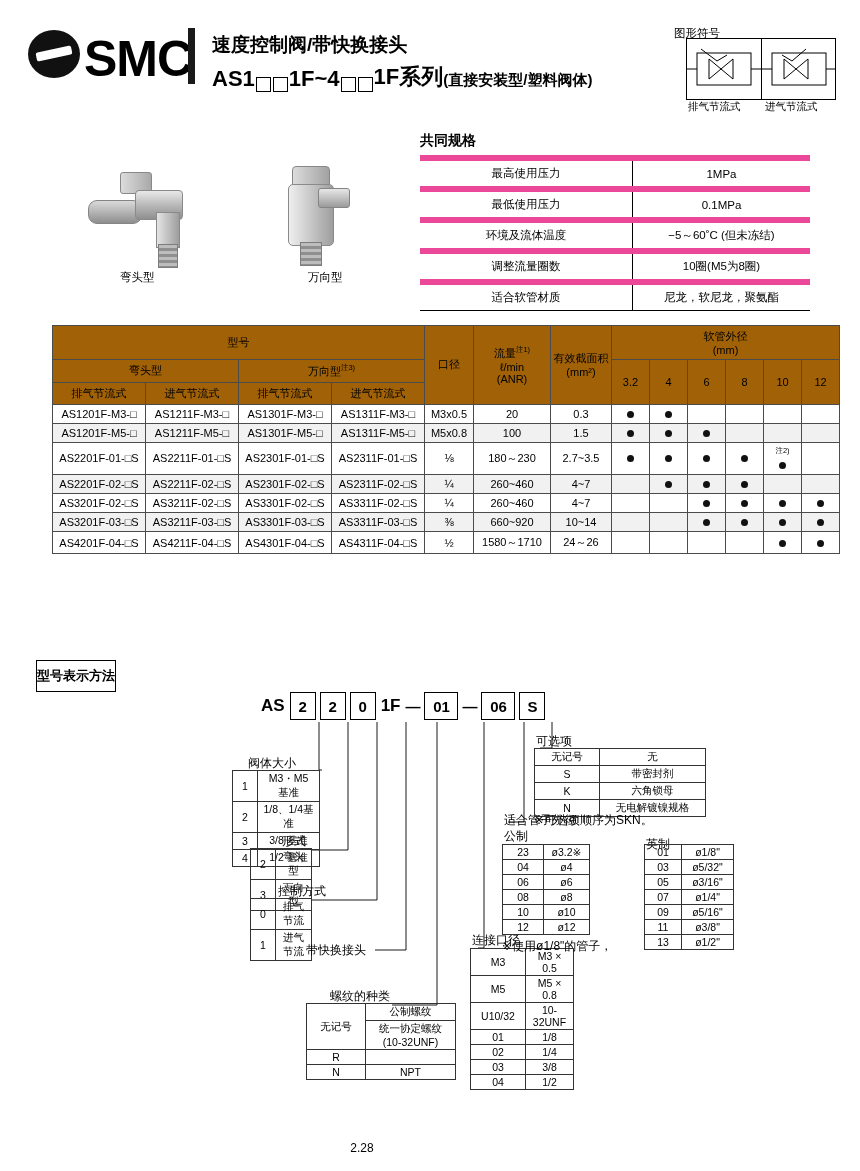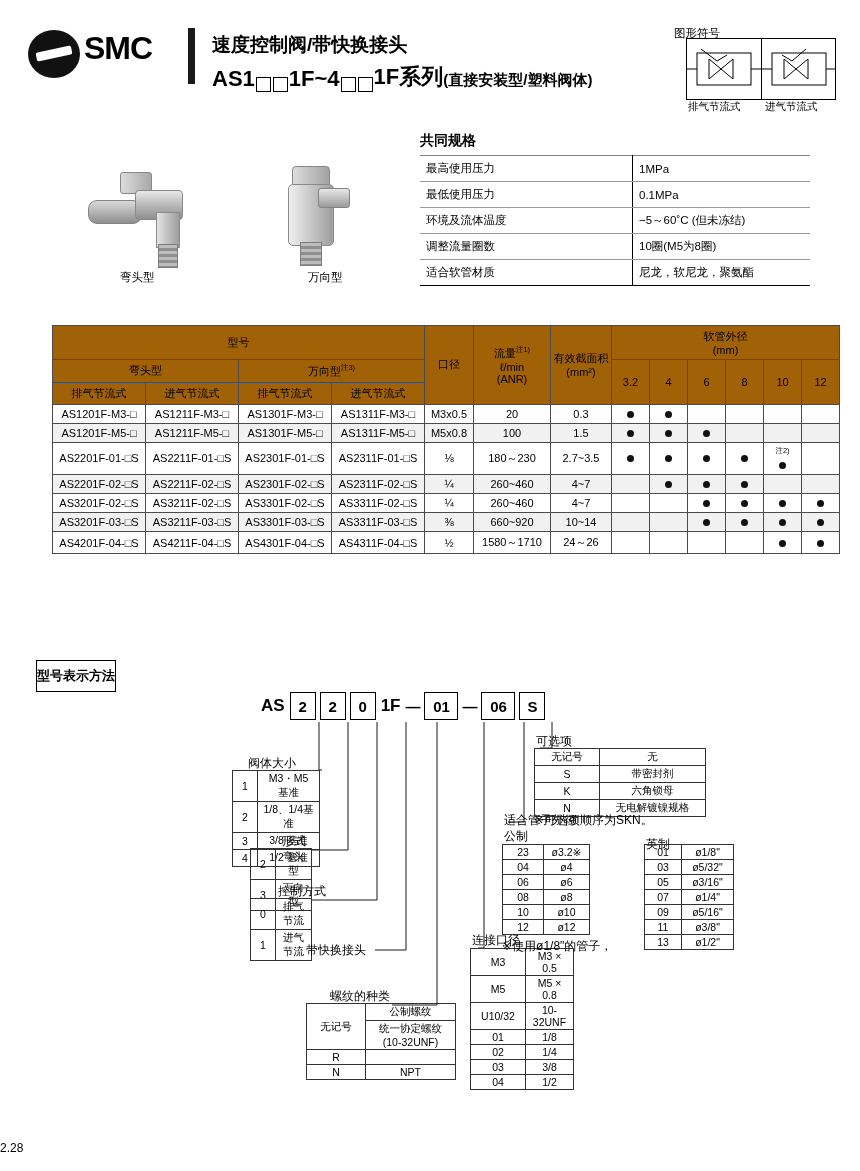--- a/index.html
+++ b/index.html
@@ -9,21 +9,21 @@
     color:#000;position:relative;overflow:hidden;
   }
   .page{position:relative;width:860px;height:1171px;}
 
   
   .header{position:absolute;left:0;top:0;width:860px;height:118px;}
   .smc-ellipse{position:absolute;left:28px;top:30px;width:52px;height:48px;
     border-radius:50%;background:#111;}
   .smc-ellipse:after{content:"";position:absolute;left:8px;top:19px;width:36px;height:9px;
     background:#fff;border-radius:2px;transform:rotate(-12deg);}
-  .smc-text{position:absolute;left:84px;top:30px;font-size:32px;font-weight:bold;
+  .smc-text{position:absolute;left:84px;top:30px;font-size:50px;font-weight:bold;
     letter-spacing:-1px;font-family:"Liberation Sans",sans-serif;}
   .vbar{position:absolute;left:188px;top:28px;width:7px;height:56px;background:#1a1a1a;}
   .title-cn{position:absolute;left:212px;top:32px;font-size:19px;font-weight:bold;}
   .title-model{position:absolute;left:212px;top:62px;font-size:22px;font-weight:bold;
     display:flex;align-items:flex-end;}
   .title-model .sub{font-size:15px;font-weight:bold;padding-bottom:2px;}
   .sqbox{display:inline-block;width:13px;height:13px;border:1.3px solid #000;margin:0 1px;
     vertical-align:2px;}
 
   
@@ -59,22 +59,22 @@
     background:linear-gradient(90deg,#dcdcdc,#a2a2a2);border:1px solid #878787;border-radius:4px;}
   .univ-knob{position:absolute;left:258px;top:28px;width:30px;height:18px;
     background:linear-gradient(180deg,#e7e7e7,#9b9b9b);border:1px solid #848484;border-radius:3px;}
   .univ-thread{position:absolute;left:240px;top:82px;width:20px;height:22px;
     background:repeating-linear-gradient(180deg,#bdbdbd 0 3px,#8f8f8f 3px 6px);border:1px solid #7d7d7d;}
 
   
   .common-title{position:absolute;left:420px;top:132px;font-size:14px;font-weight:bold;}
   table.common{position:absolute;left:420px;top:155px;width:390px;border-collapse:collapse;
     font-size:11.5px;}
-  table.common td{border-top:1px solid #ec4899;border-bottom:1px solid #000;padding:5px 6px;
-    }
+  table.common td{border-top:6px solid #ec4899;border-bottom:1px solid #000;padding:5px 6px;
+    text-align:center;}
   table.common tr td:first-child{width:200px;border-right:1px solid #000;}
   table.common tr:not(:last-child) td{border-bottom:1px solid #9a9a9a;}
 
   
   table.models{position:absolute;left:52px;top:325px;border-collapse:collapse;font-size:11px;}
   table.models th,table.models td{border:1px solid #4b4b4b;text-align:center;
     padding:3px 2px;}
   table.models thead th{background:#a16207;font-weight:normal;}
   .rowalt{background:#f1f1f1;}
   .dot{display:inline-block;width:7px;height:7px;border-radius:50%;background:#111;}
@@ -92,21 +92,21 @@
     align-items:center;justify-content:center;margin:0 2px;font-size:15px;}
   .code-row .plain{margin:0 3px;}
   .code-row .dash{margin:0 2px;font-size:15px;}
 
   .lines{position:absolute;left:0;top:0;width:860px;height:1171px;pointer-events:none;}
 
   .lbl{position:absolute;font-size:12px;}
   table.mini{border-collapse:collapse;font-size:10.5px;}
   table.mini td{border:1px solid #333;padding:1px 5px;text-align:center;}
 
-  .footer{position:absolute;left:0;bottom:16px;width:724px;
+  .footer{position:absolute;left:0;bottom:16px;width:724px;text-align:center;
     font-size:12px;}
 </style>
 </head>
 <body>
 
 <div class="page">
 
   <div class="header">
     <div class="smc-ellipse"></div>
     <div class="smc-text">SMC</div>

